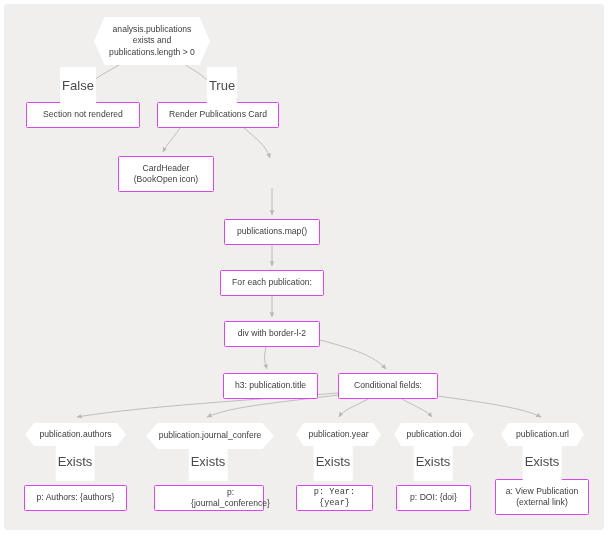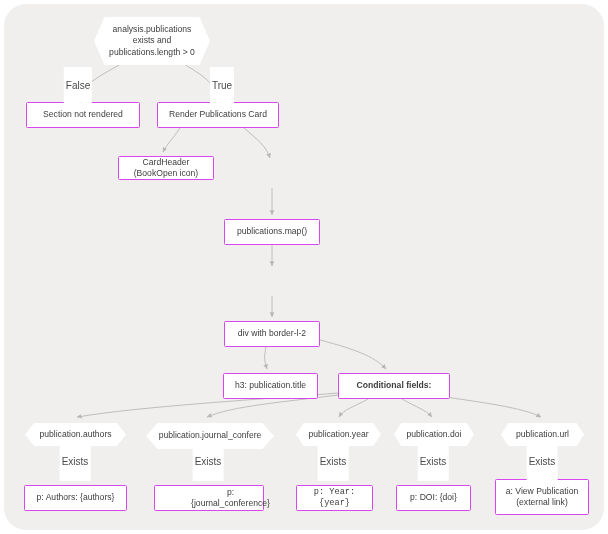--- a/index.html
+++ b/index.html
@@ -13,21 +13,21 @@
     overflow: hidden;
     font-family: "Liberation Sans", sans-serif;
   }
   #panel {
     position: absolute;
     left: 4px;
     top: 4px;
     width: 600px;
     height: 526px;
     background: #f0efee;
-    border-radius: 22px;
+    border-radius: 4px;
     overflow: hidden;
   }
   #edges {
     position: absolute;
     left: 0;
     top: 0;
     width: 600px;
     height: 526px;
   }
   .node {
@@ -64,21 +64,21 @@
     position: relative;
     z-index: 2;
     width: 100%;
     text-align: center;
     white-space: pre-line;
   }
   .edge-label {
     position: absolute;
     background: #ffffff;
     color: #4a4a4a;
-    font-size: 10px;
+    font-size: 13px;
     line-height: 10px;
     padding: 14px 2px;
     white-space: nowrap;
     transform: translate(-50%, -50%);
     text-align: center;
   }
 </style>
 </head>
 <body>
 
@@ -135,32 +135,33 @@
     <span class="hexbody"></span>
     <span class="hexlabel">analysis.publications
 exists and
 publications.length &gt; 0</span>
   </div>
 
   <div class="node" style="left:22px; top:98px; width:114px; height:26px;">Section not rendered</div>
 
   <div class="node" style="left:153px; top:98px; width:122px; height:26px;">Render Publications Card</div>
 
-  <div class="node" style="left:114px; top:152px; width:96px; height:24px;">CardHeader
+  <div class="node" style="left:114px; top:152px; width:96px; height:36px;">CardHeader
 (BookOpen icon)</div>
 
 
   <div class="node" style="left:220px; top:215px; width:96px; height:26px;">publications.map()</div>
 
+  <div class="node" style="left:216px; top:266px; width:104px; height:26px;">For each publication:</div>
 
   <div class="node" style="left:220px; top:317px; width:96px; height:26px;">div with border-l-2</div>
 
   <div class="node" style="left:219px; top:369px; width:95px; height:26px;">h3: publication.title</div>
 
-  <div class="node" style="left:334px; top:369px; width:112px; height:26px;font-weight:bold;">Conditional fields:</div>
+  <div class="node" style="left:334px; top:369px; width:100px; height:26px;">Conditional fields:</div>
 
   <div class="node hex" style="left:21px; top:419px; width:101px; height:23px;">
     <span class="hexbody"></span>
     <span class="hexlabel">publication.authors</span>
   </div>
 
   <div class="node hex" style="left:142px; top:419px; width:128px; height:26px;">
     <span class="hexbody"></span>
     <span class="hexlabel">publication.journal_confere</span>
   </div>

